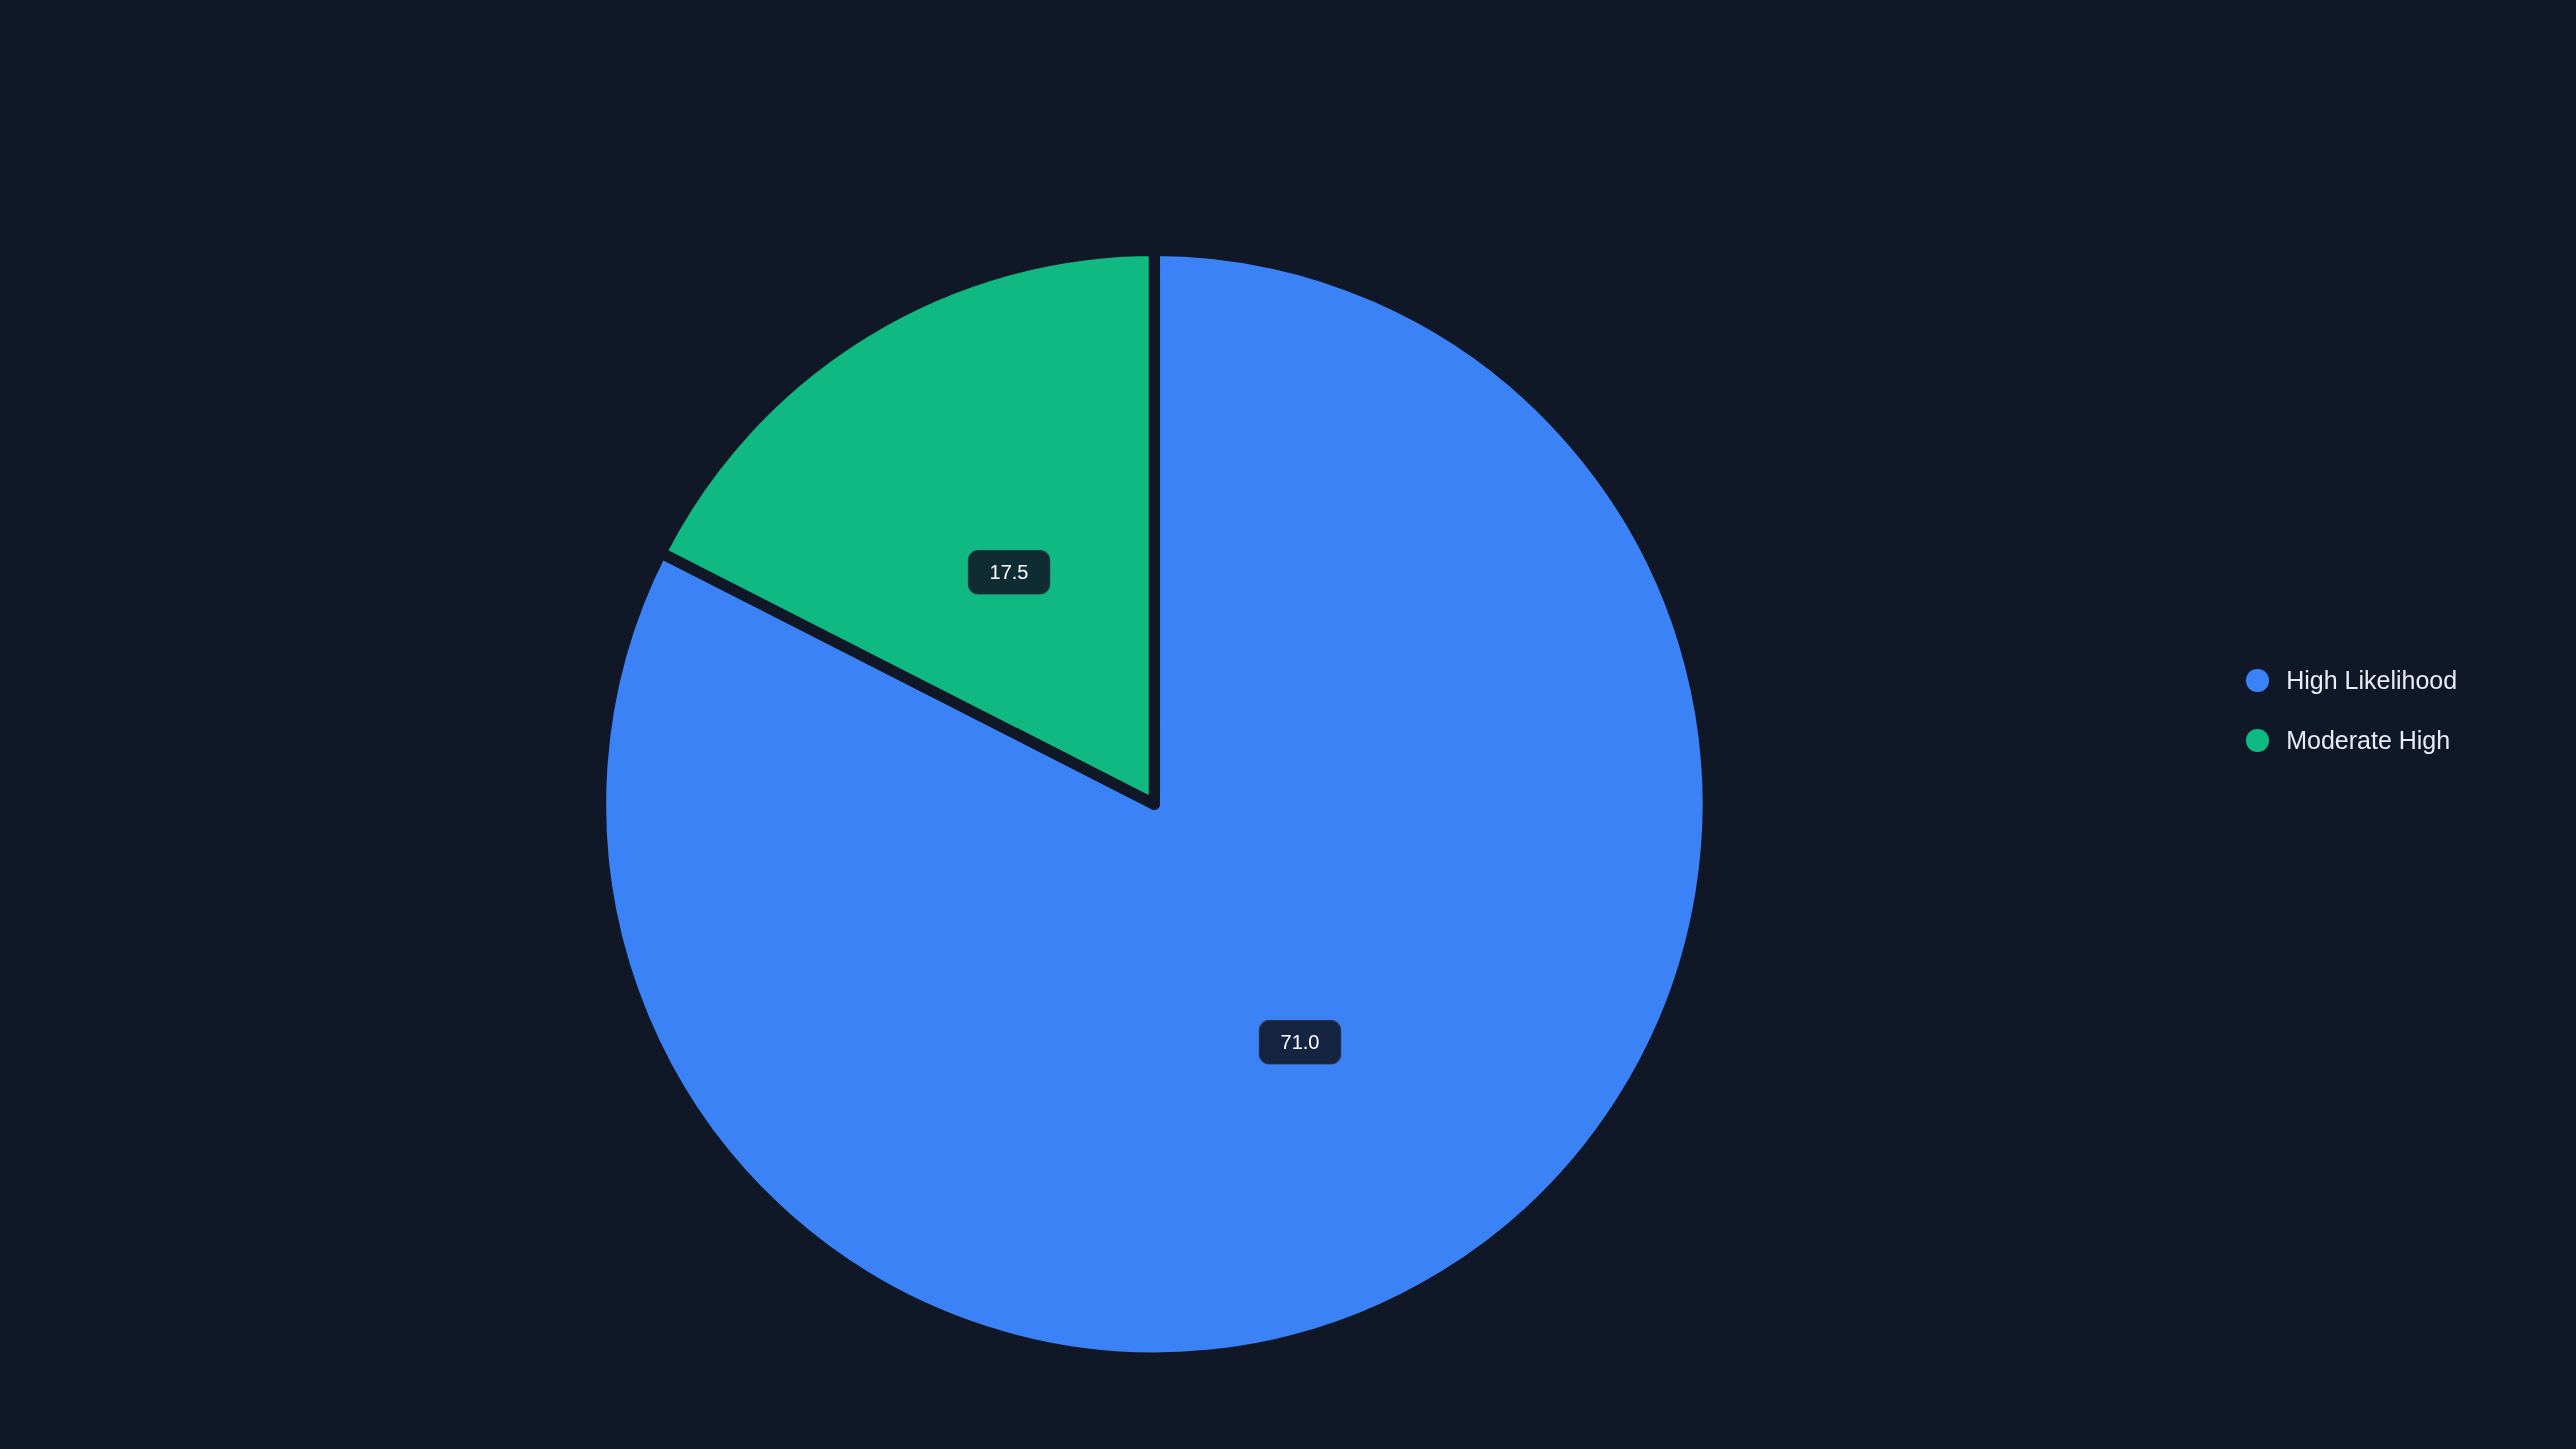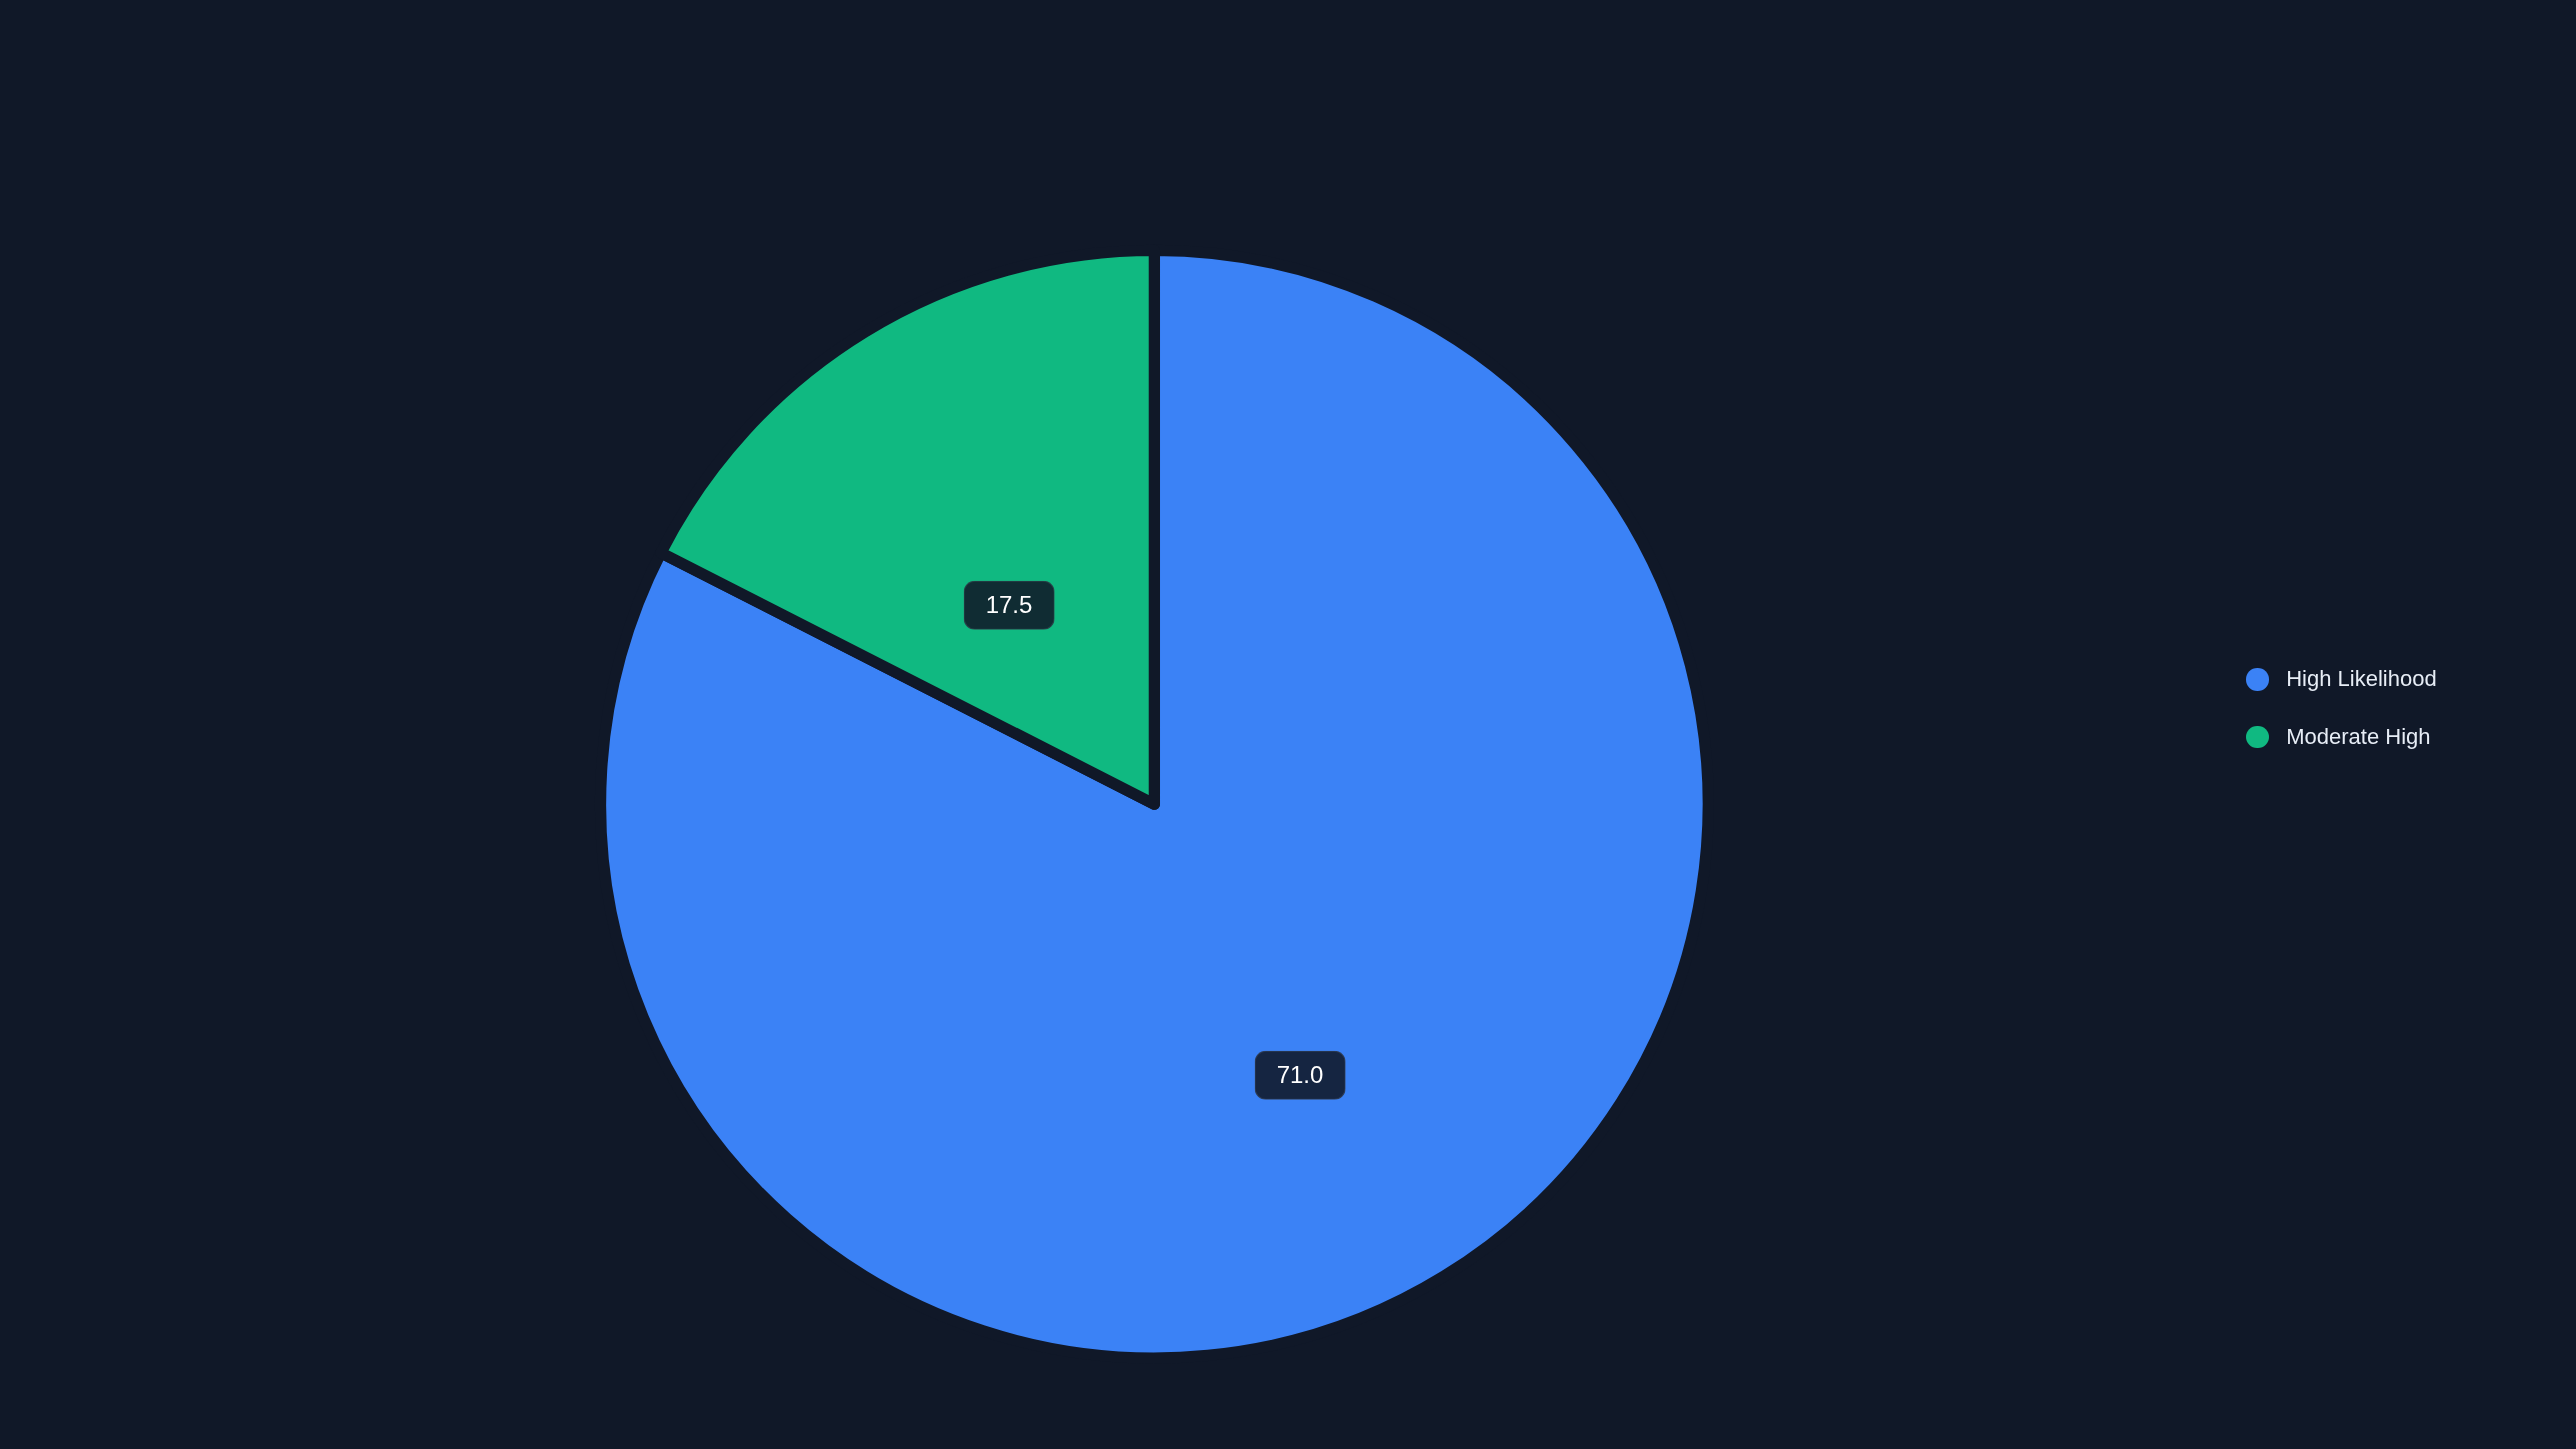--- a/index.html
+++ b/index.html
@@ -39,28 +39,27 @@
     stroke: #101828;
     stroke-width: 14;
     stroke-linejoin: round;
   }
   .value-badge {
     position: absolute;
     transform: translate(-50%, -50%);
     border-radius: 11.3px;
     padding: 11.3px 21px;
     color: #FFFFFF;
-    font-size: 24px;
+    font-size: 20px;
     line-height: 1;
     font-weight: 400;
     white-space: nowrap;
     background: rgba(16, 24, 40, 0.88);
     border: 0.8px solid rgba(255, 255, 255, 0.10);
     box-sizing: border-box;
-    margin-top: 33px;
   }
   #legend {
     position: absolute;
     left: 2246px;
     top: 668px;
     display: flex;
     flex-direction: column;
     gap: 35px;
   }
   .legend-item {
@@ -70,21 +69,21 @@
     cursor: pointer;
   }
   .legend-swatch {
     width: 22.5px;
     height: 22.5px;
     border-radius: 50%;
     flex: 0 0 auto;
   }
   .legend-label {
     color: #E7EDF6;
-    font-size: 22px;
+    font-size: 25px;
     line-height: 1;
     white-space: nowrap;
   }
 </style>
 </head>
 <body style="background: rgb(16, 24, 40);">
 
 <div id="stage" style="background: rgb(16, 24, 40);">
 
 

